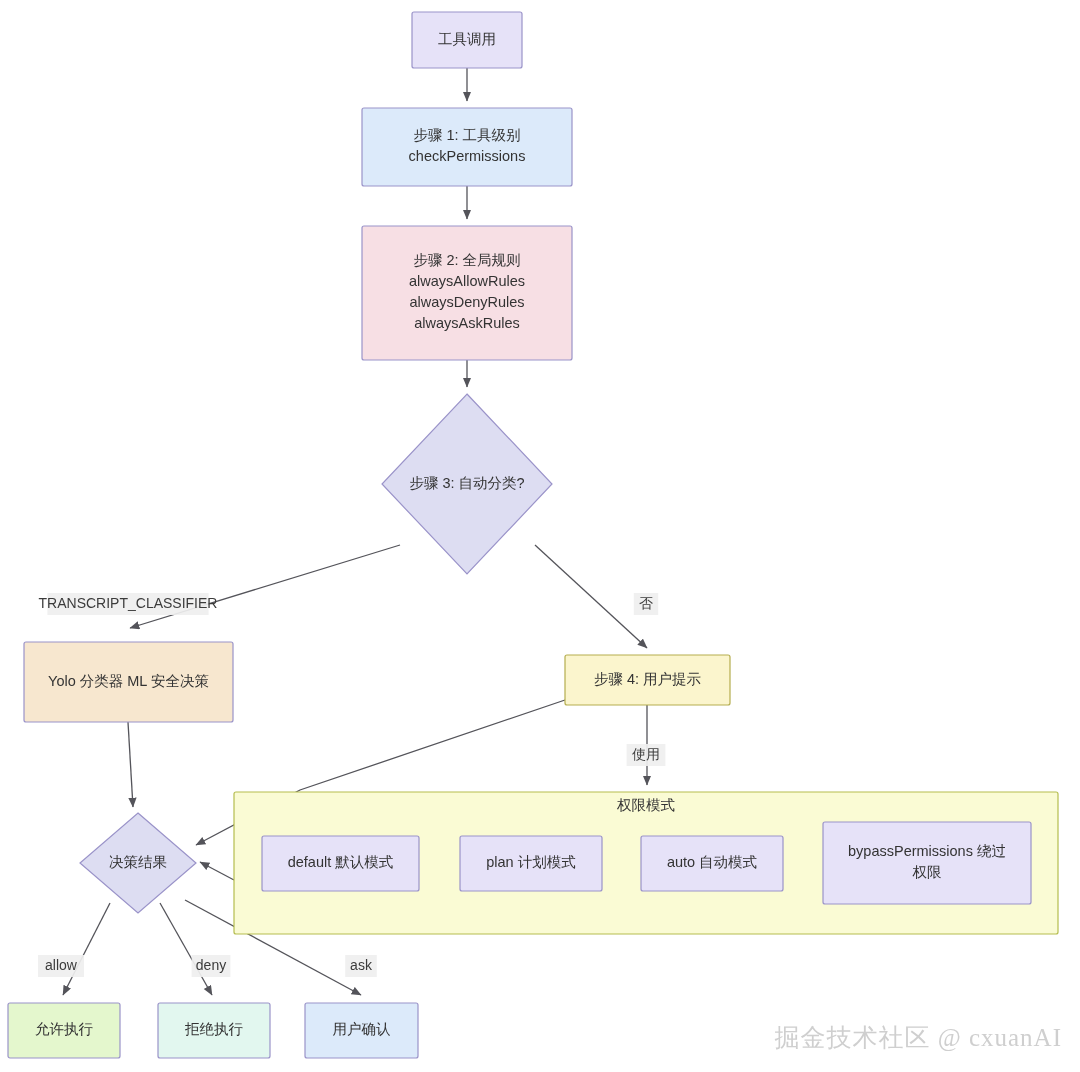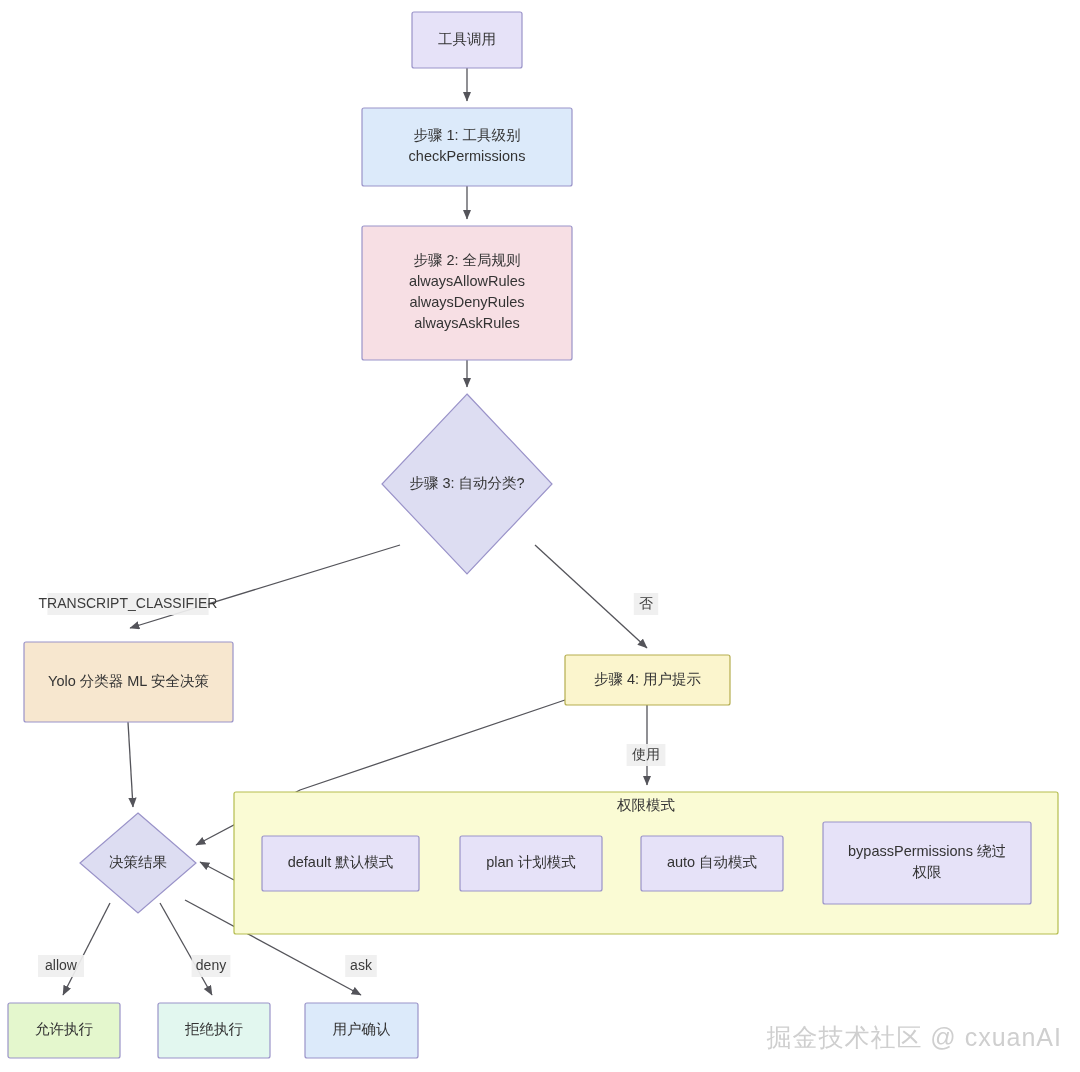--- a/index.html
+++ b/index.html
@@ -53,21 +53,21 @@
   .cluster-title {
     font-family: "Liberation Sans", "DejaVu Sans", sans-serif;
     font-size: 14.5px;
     fill: #333333;
     text-anchor: middle;
   }
   .watermark {
     position: absolute;
     right: 18px;
     bottom: 18px;
-    font-family: Liberation Sans, sans-serif;
+    font-family: Liberation Serif, serif;
     font-size: 25px;
     color: #cfcfcf;
     letter-spacing: 1px;
     white-space: nowrap;
     user-select: none;
   }
 </style>
 </head>
 <body>
 

